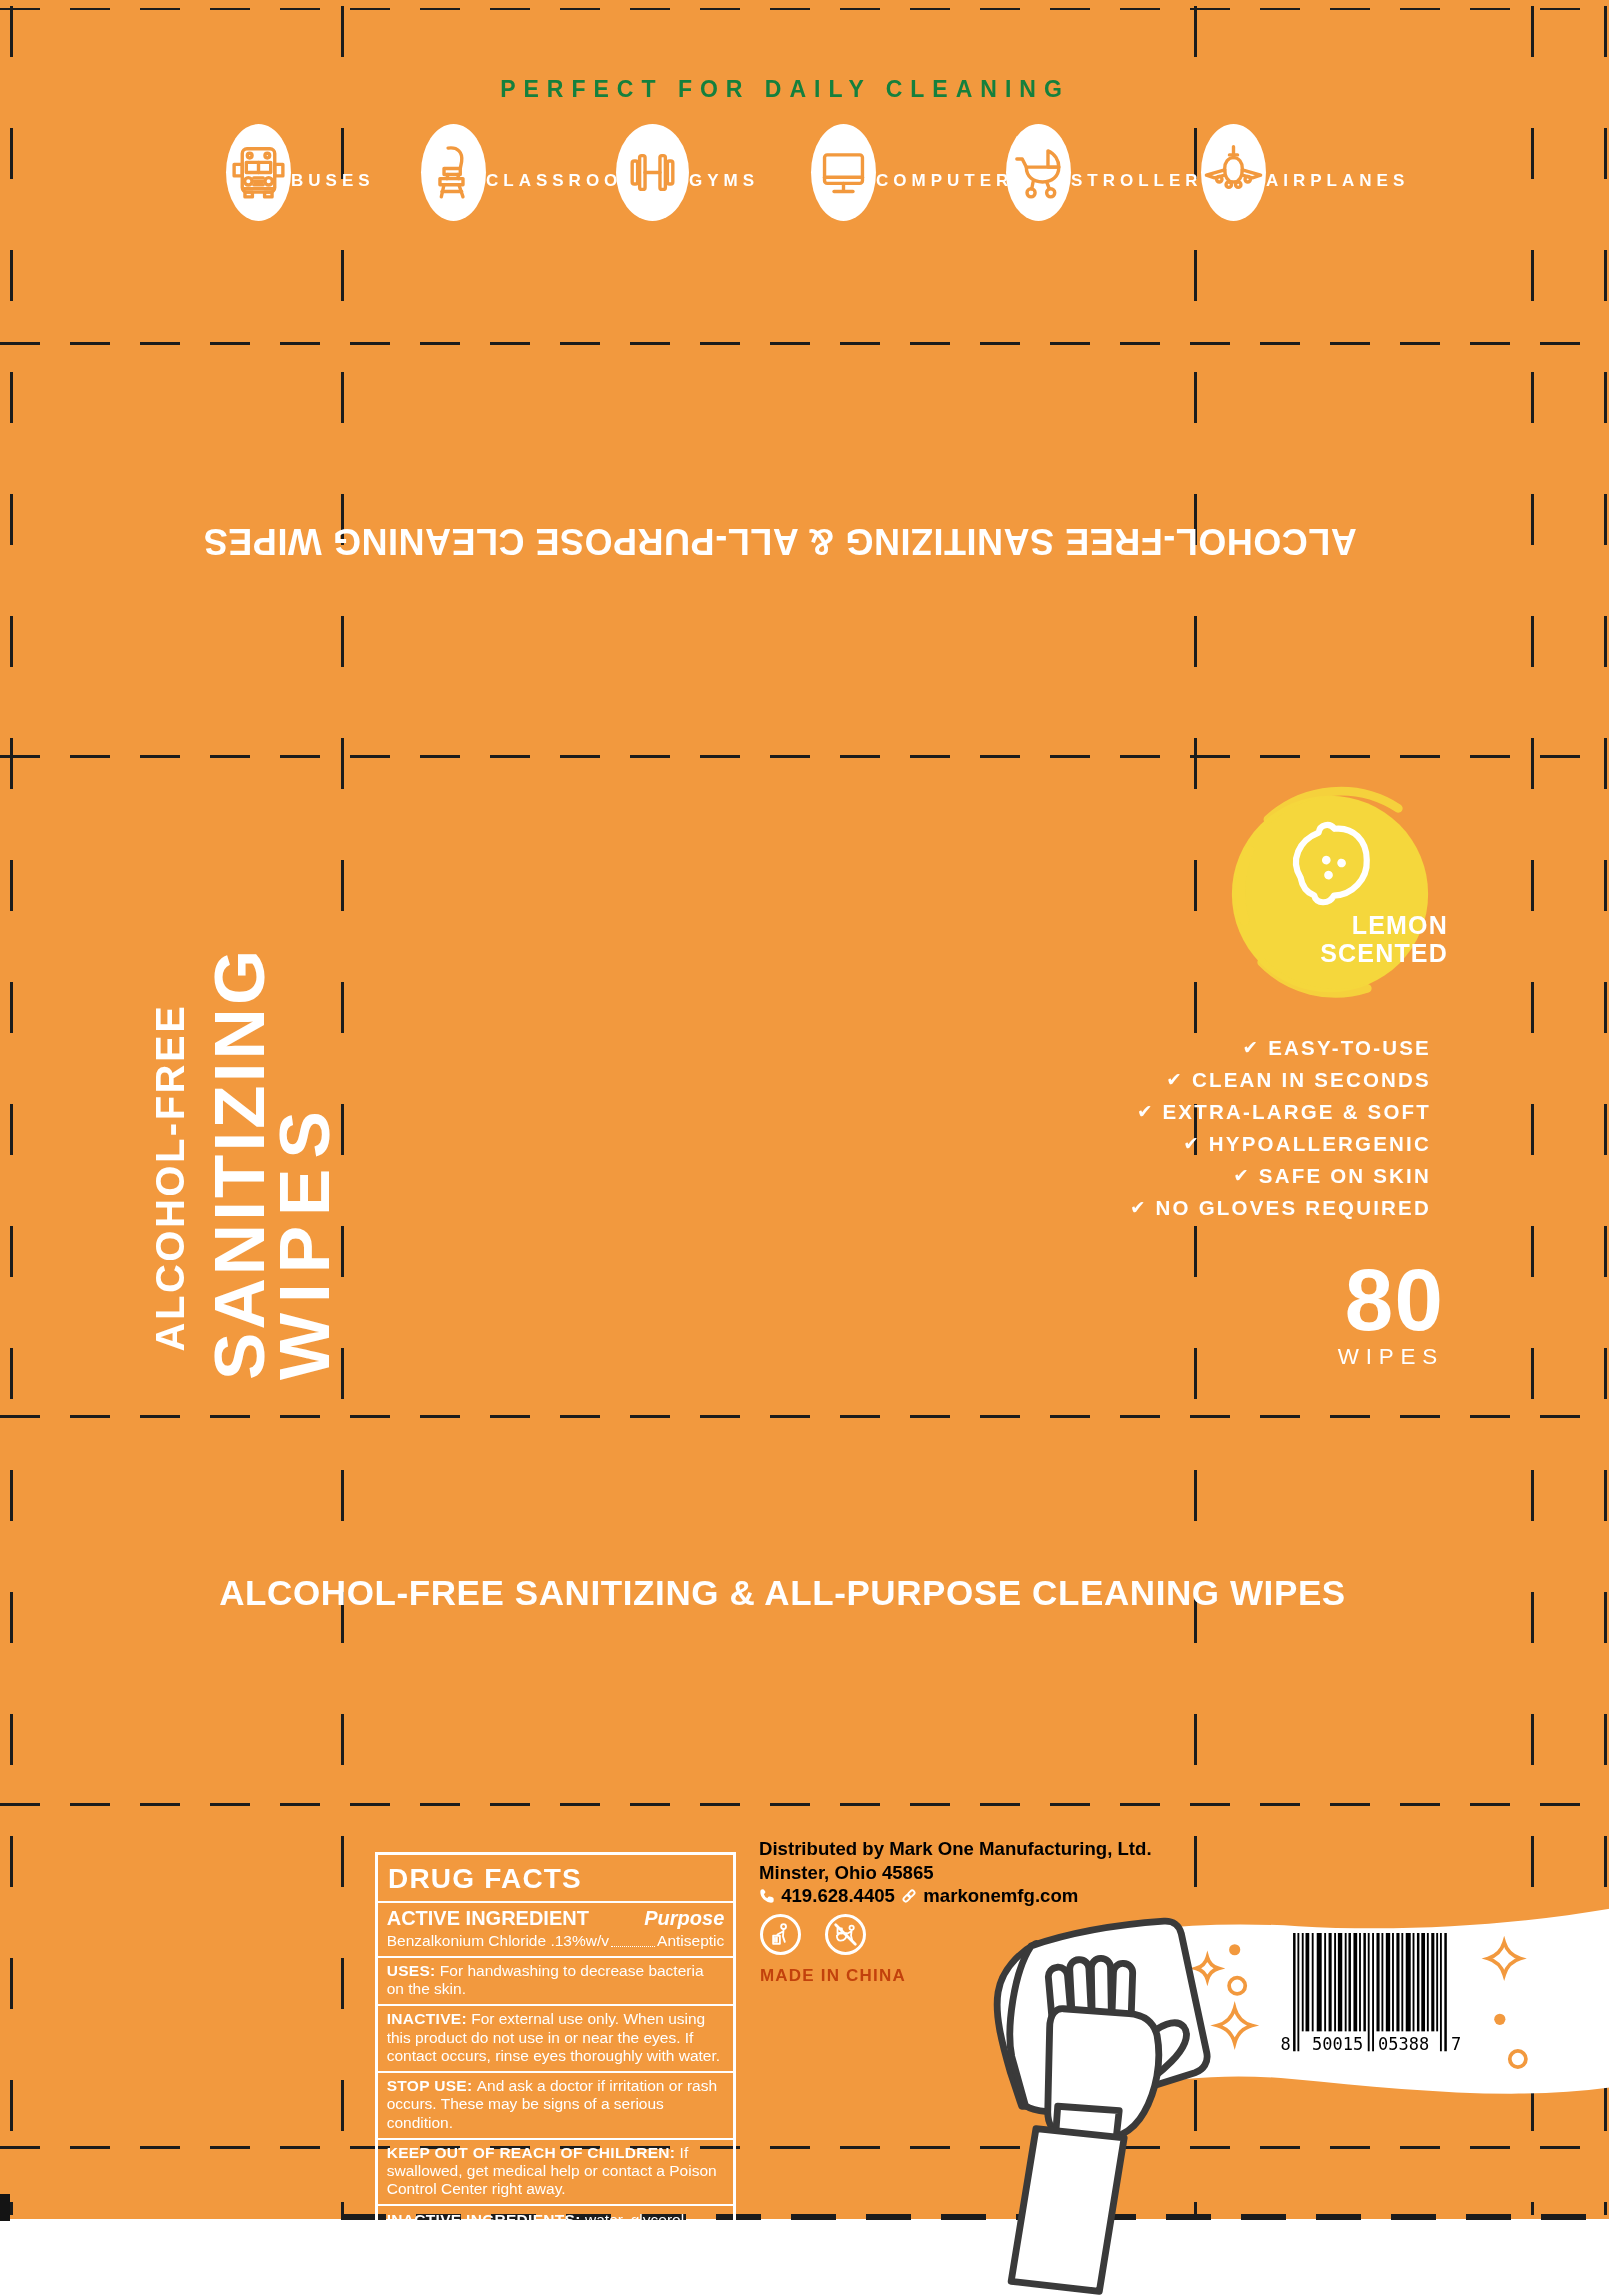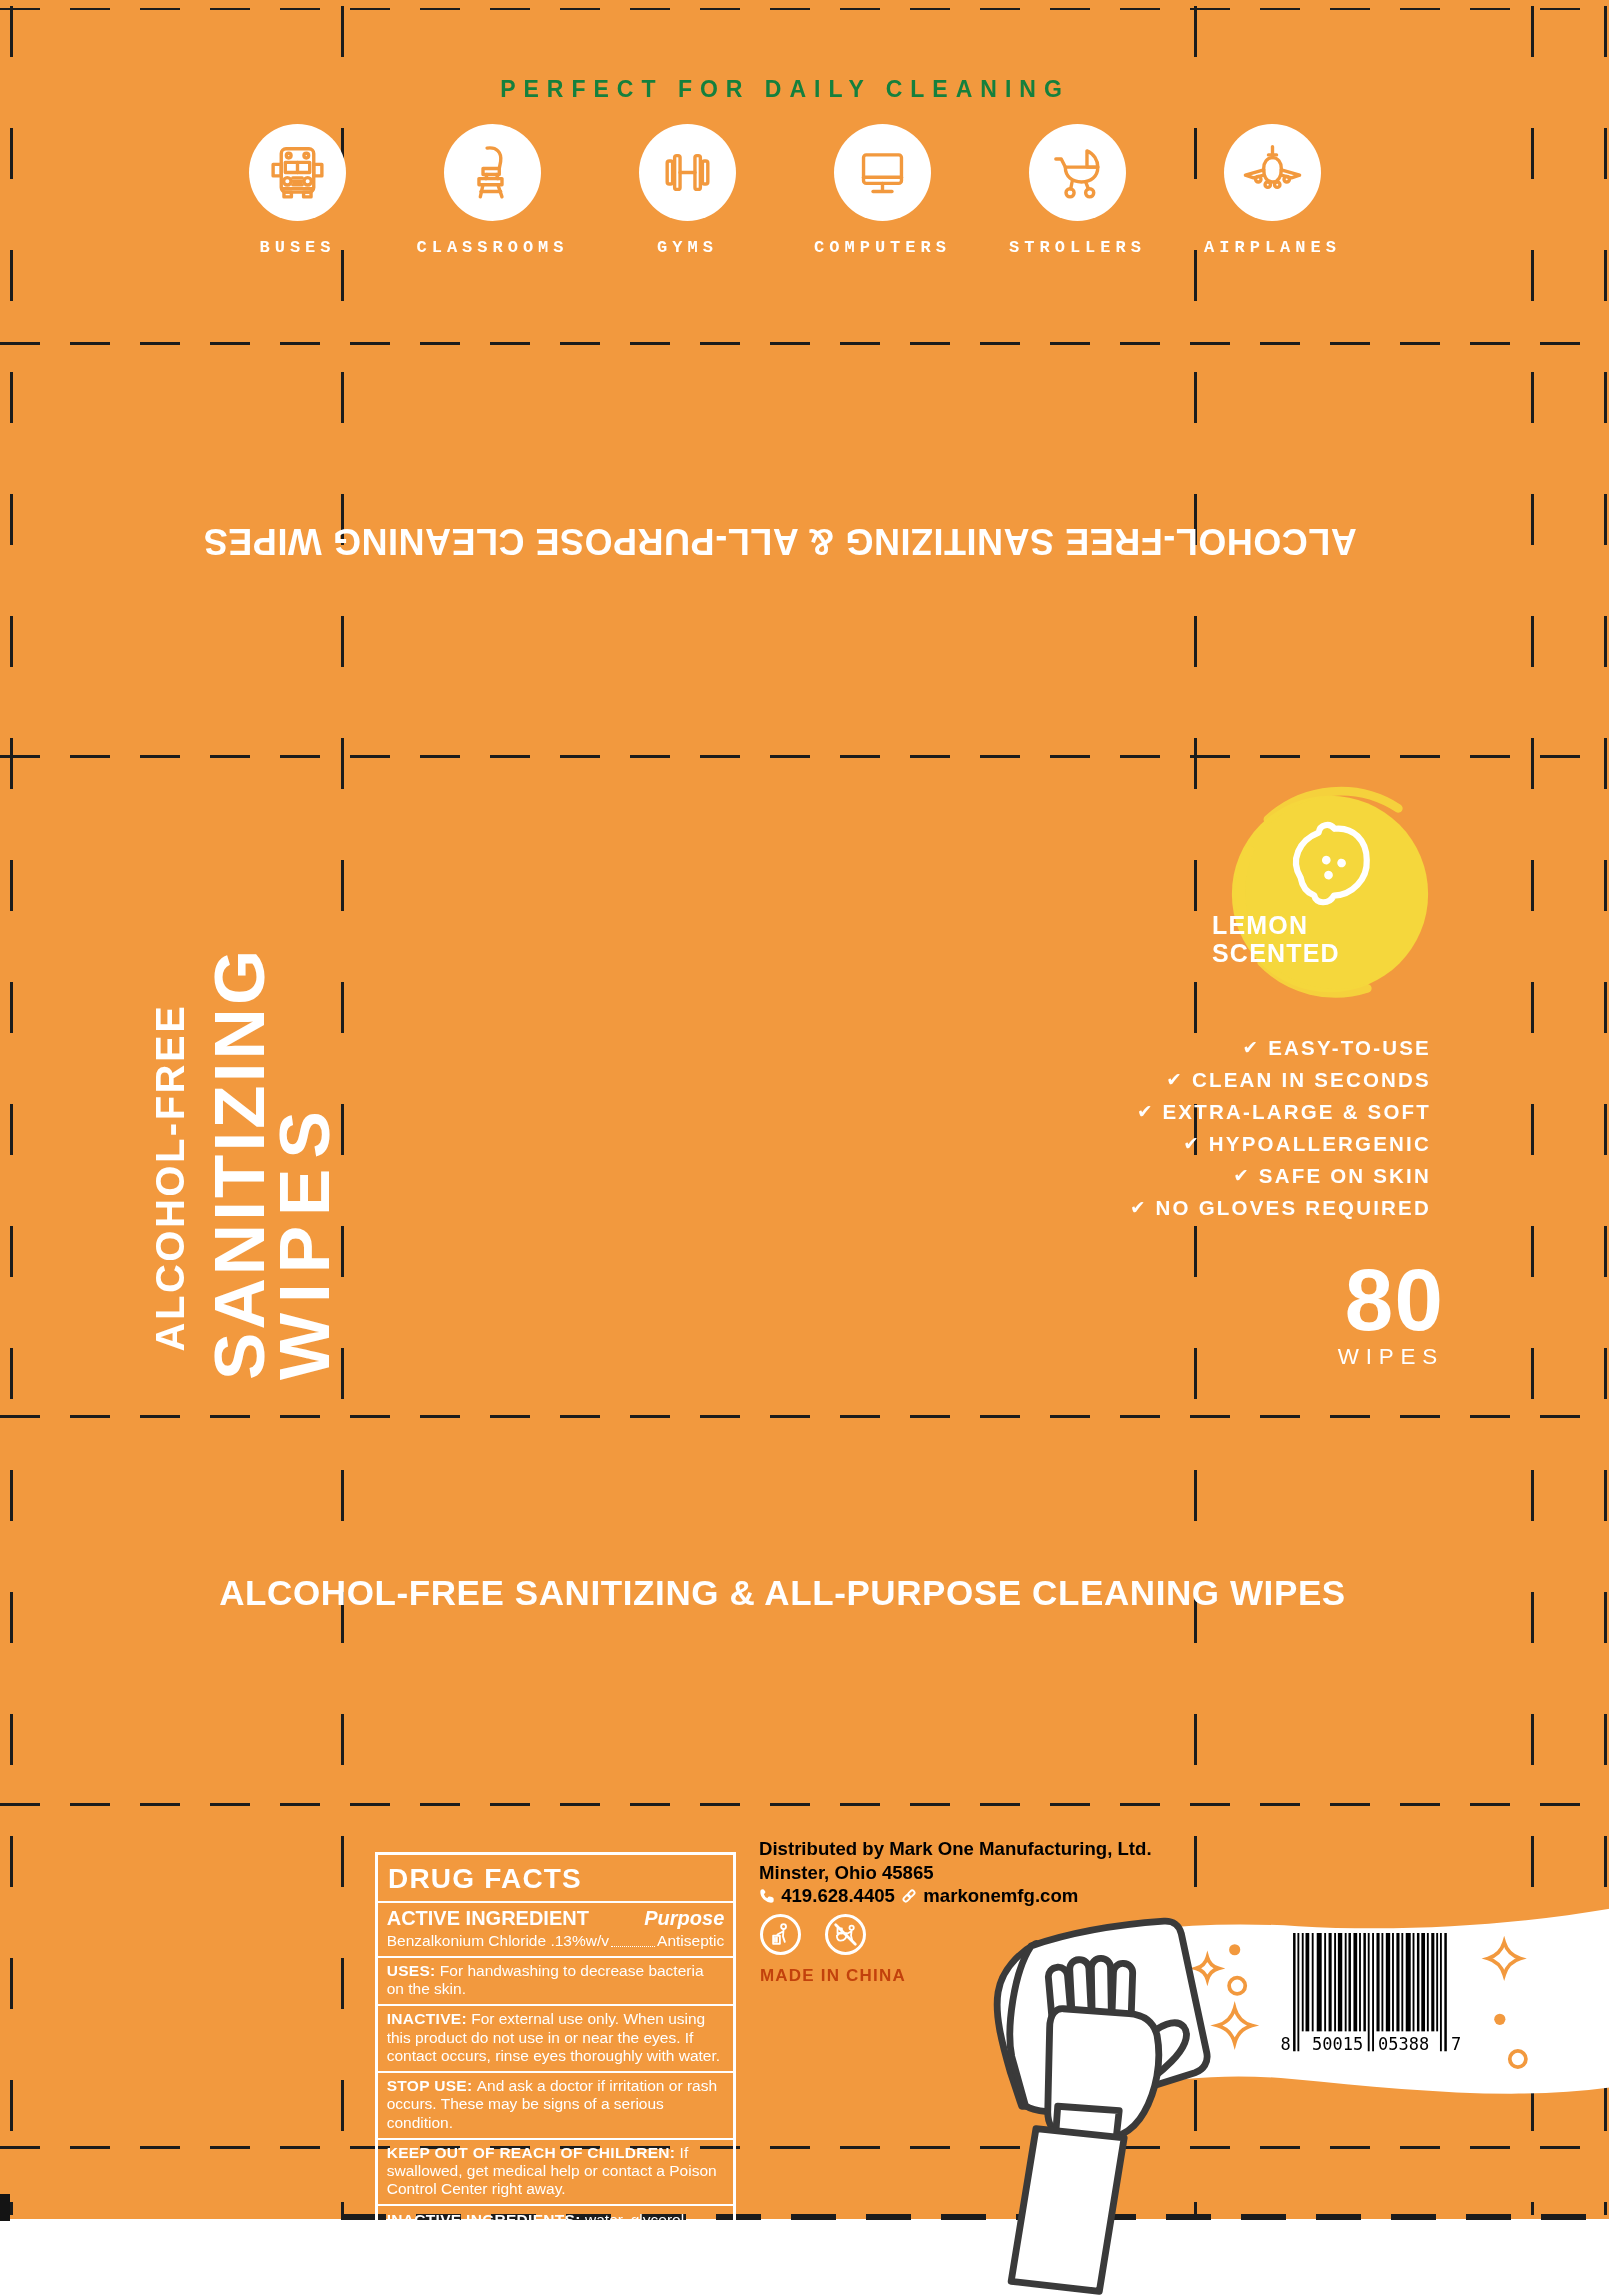--- a/index.html
+++ b/index.html
@@ -16,40 +16,40 @@
   .hdash{position:absolute;left:0;width:1610px;height:2.5px;z-index:1;
          background:repeating-linear-gradient(90deg,#1c1c1c 0 40px,transparent 40px 70px);}
   .hdash-bottom{position:absolute;left:341px;top:2214px;width:1269px;height:5.6px;z-index:1;
          background:repeating-linear-gradient(90deg,#1c1c1c 0 45px,transparent 45px 75px);}
   .corner-mark{position:absolute;left:0;top:2194px;width:10px;height:27px;background:#141414;z-index:1;}
 
   
   .top-heading{position:absolute;left:0;top:76px;width:1570px;text-align:center;z-index:2;
       color:#15803d;font-size:23px;font-weight:800;letter-spacing:8px;}
   .icon-row{position:absolute;left:226px;top:124px;width:1118px;display:flex;justify-content:space-between;z-index:2;}
-  .icon-col{width:143px;display:flex;flex-direction:column;align-items:center;font-family:Liberation Mono, monospace;}
+  .icon-col{width:143px;display:flex;flex-direction:row;align-items:center;}
   .icon-circle{width:97px;height:97px;border-radius:50%;background:#fff;display:flex;align-items:center;justify-content:center;}
   .icon-circle svg{width:65px;height:65px;stroke:#F2993E;fill:none;stroke-width:5;stroke-linecap:round;stroke-linejoin:round;}
   .icon-label{margin-top:17.4px;color:#fff;font-size:17px;font-weight:800;letter-spacing:5px;text-align:center;white-space:nowrap;}
 
   
   .reverse-headline{position:absolute;left:0;top:520px;width:1560px;text-align:center;z-index:2;
       transform:rotate(180deg) scaleX(0.97);color:#fff;font-size:37px;font-weight:800;letter-spacing:0.6px;white-space:nowrap;}
 
   
   .brand-rot{position:absolute;left:154px;top:1380px;width:578px;z-index:2;
       transform:rotate(-90deg);transform-origin:0 0;color:#fff;}
   .brand-prefix{font-size:40px;font-weight:800;letter-spacing:2.5px;line-height:0.8;margin:0 0 21px 28.6px;}
   .brand-big{font-size:71px;font-weight:800;letter-spacing:3.1px;line-height:0.92;white-space:nowrap;}
   .brand-big.w{letter-spacing:10px;}
 
   
   .badge{position:absolute;left:1212px;top:776px;width:236px;height:236px;z-index:2;}
   .badge svg{position:absolute;left:0;top:0;}
-  .badge-text{position:absolute;left:0;width:236px;text-align:left;color:#fff;font-weight:800;font-size:25px;letter-spacing:1.2px;}
+  .badge-text{position:absolute;left:0;width:236px;text-align:right;color:#fff;font-weight:800;font-size:25px;letter-spacing:1.2px;}
   .badge-t1{top:135px;} .badge-t2{top:163px;}
 
   
   .features{position:absolute;right:179px;top:1032px;z-index:2;list-style:none;margin:0;padding:0;}
   .features li{height:32px;display:flex;justify-content:flex-end;align-items:center;gap:10px;
       color:#fff;font-size:20.5px;font-weight:700;letter-spacing:2.2px;white-space:nowrap;}
   .features .chk{font-size:18.6px;letter-spacing:0;}
 
   
   .count{position:absolute;right:166px;top:1260px;text-align:right;color:#fff;z-index:2;}

